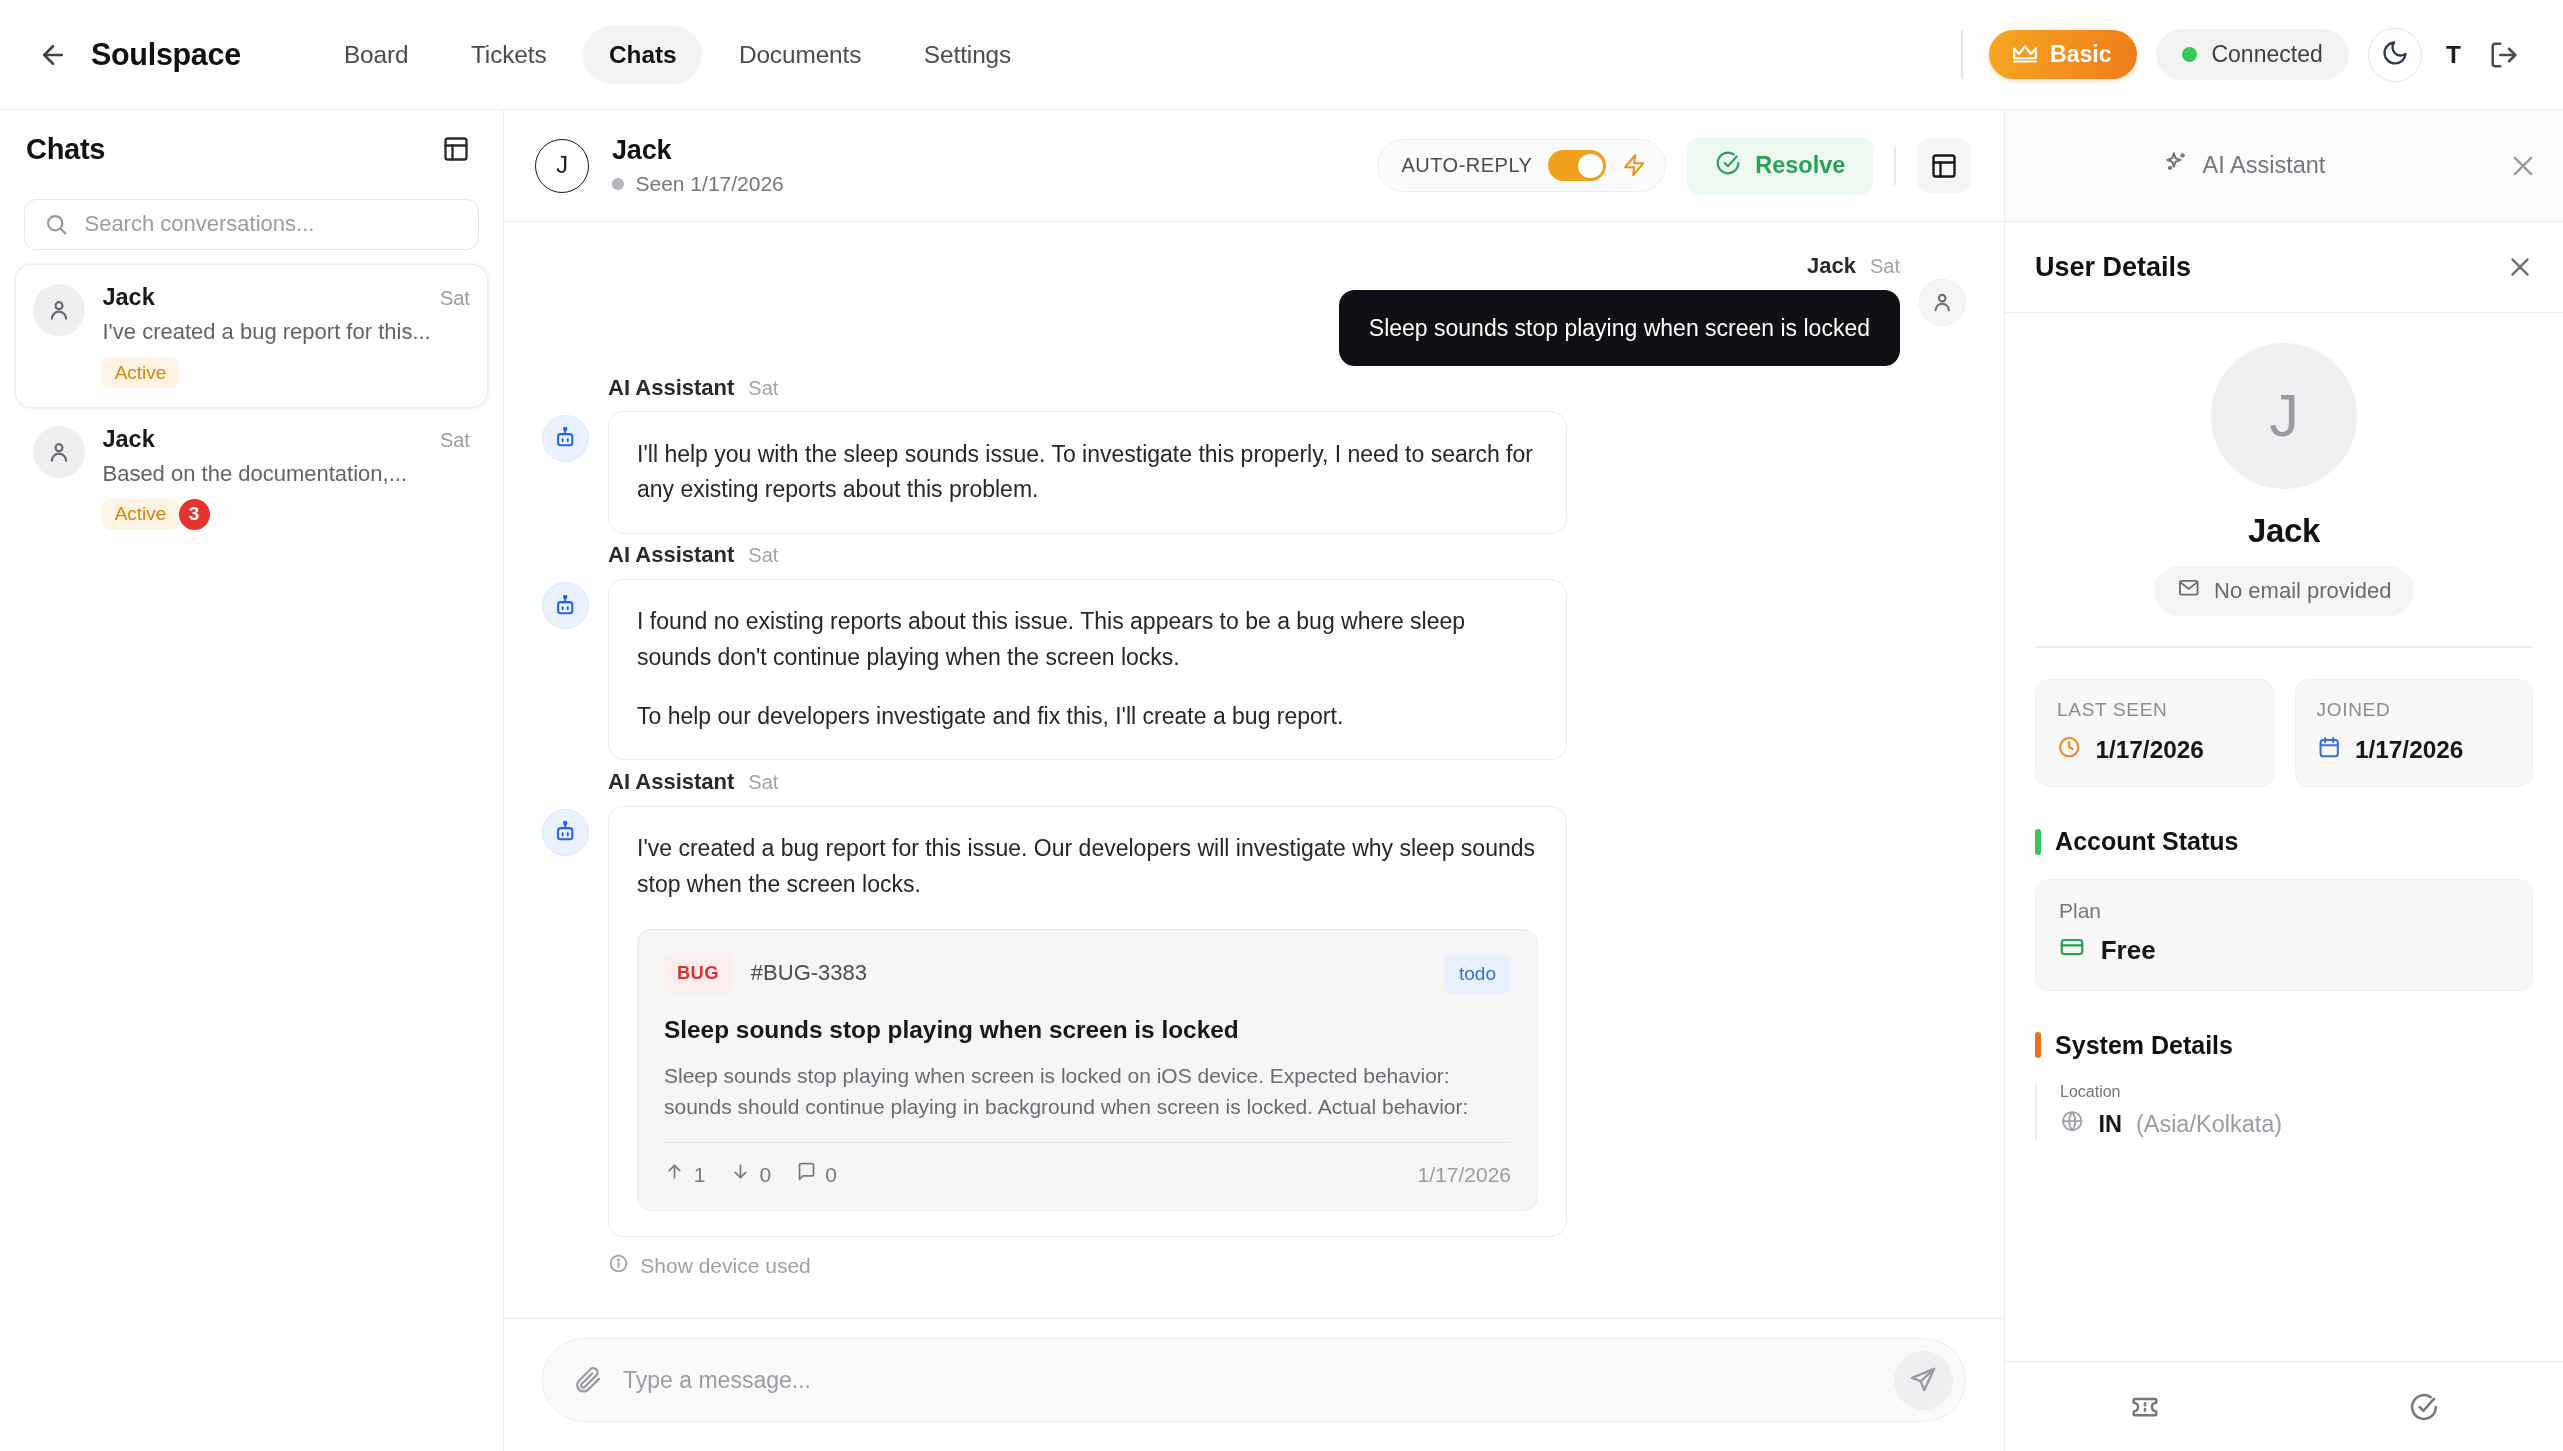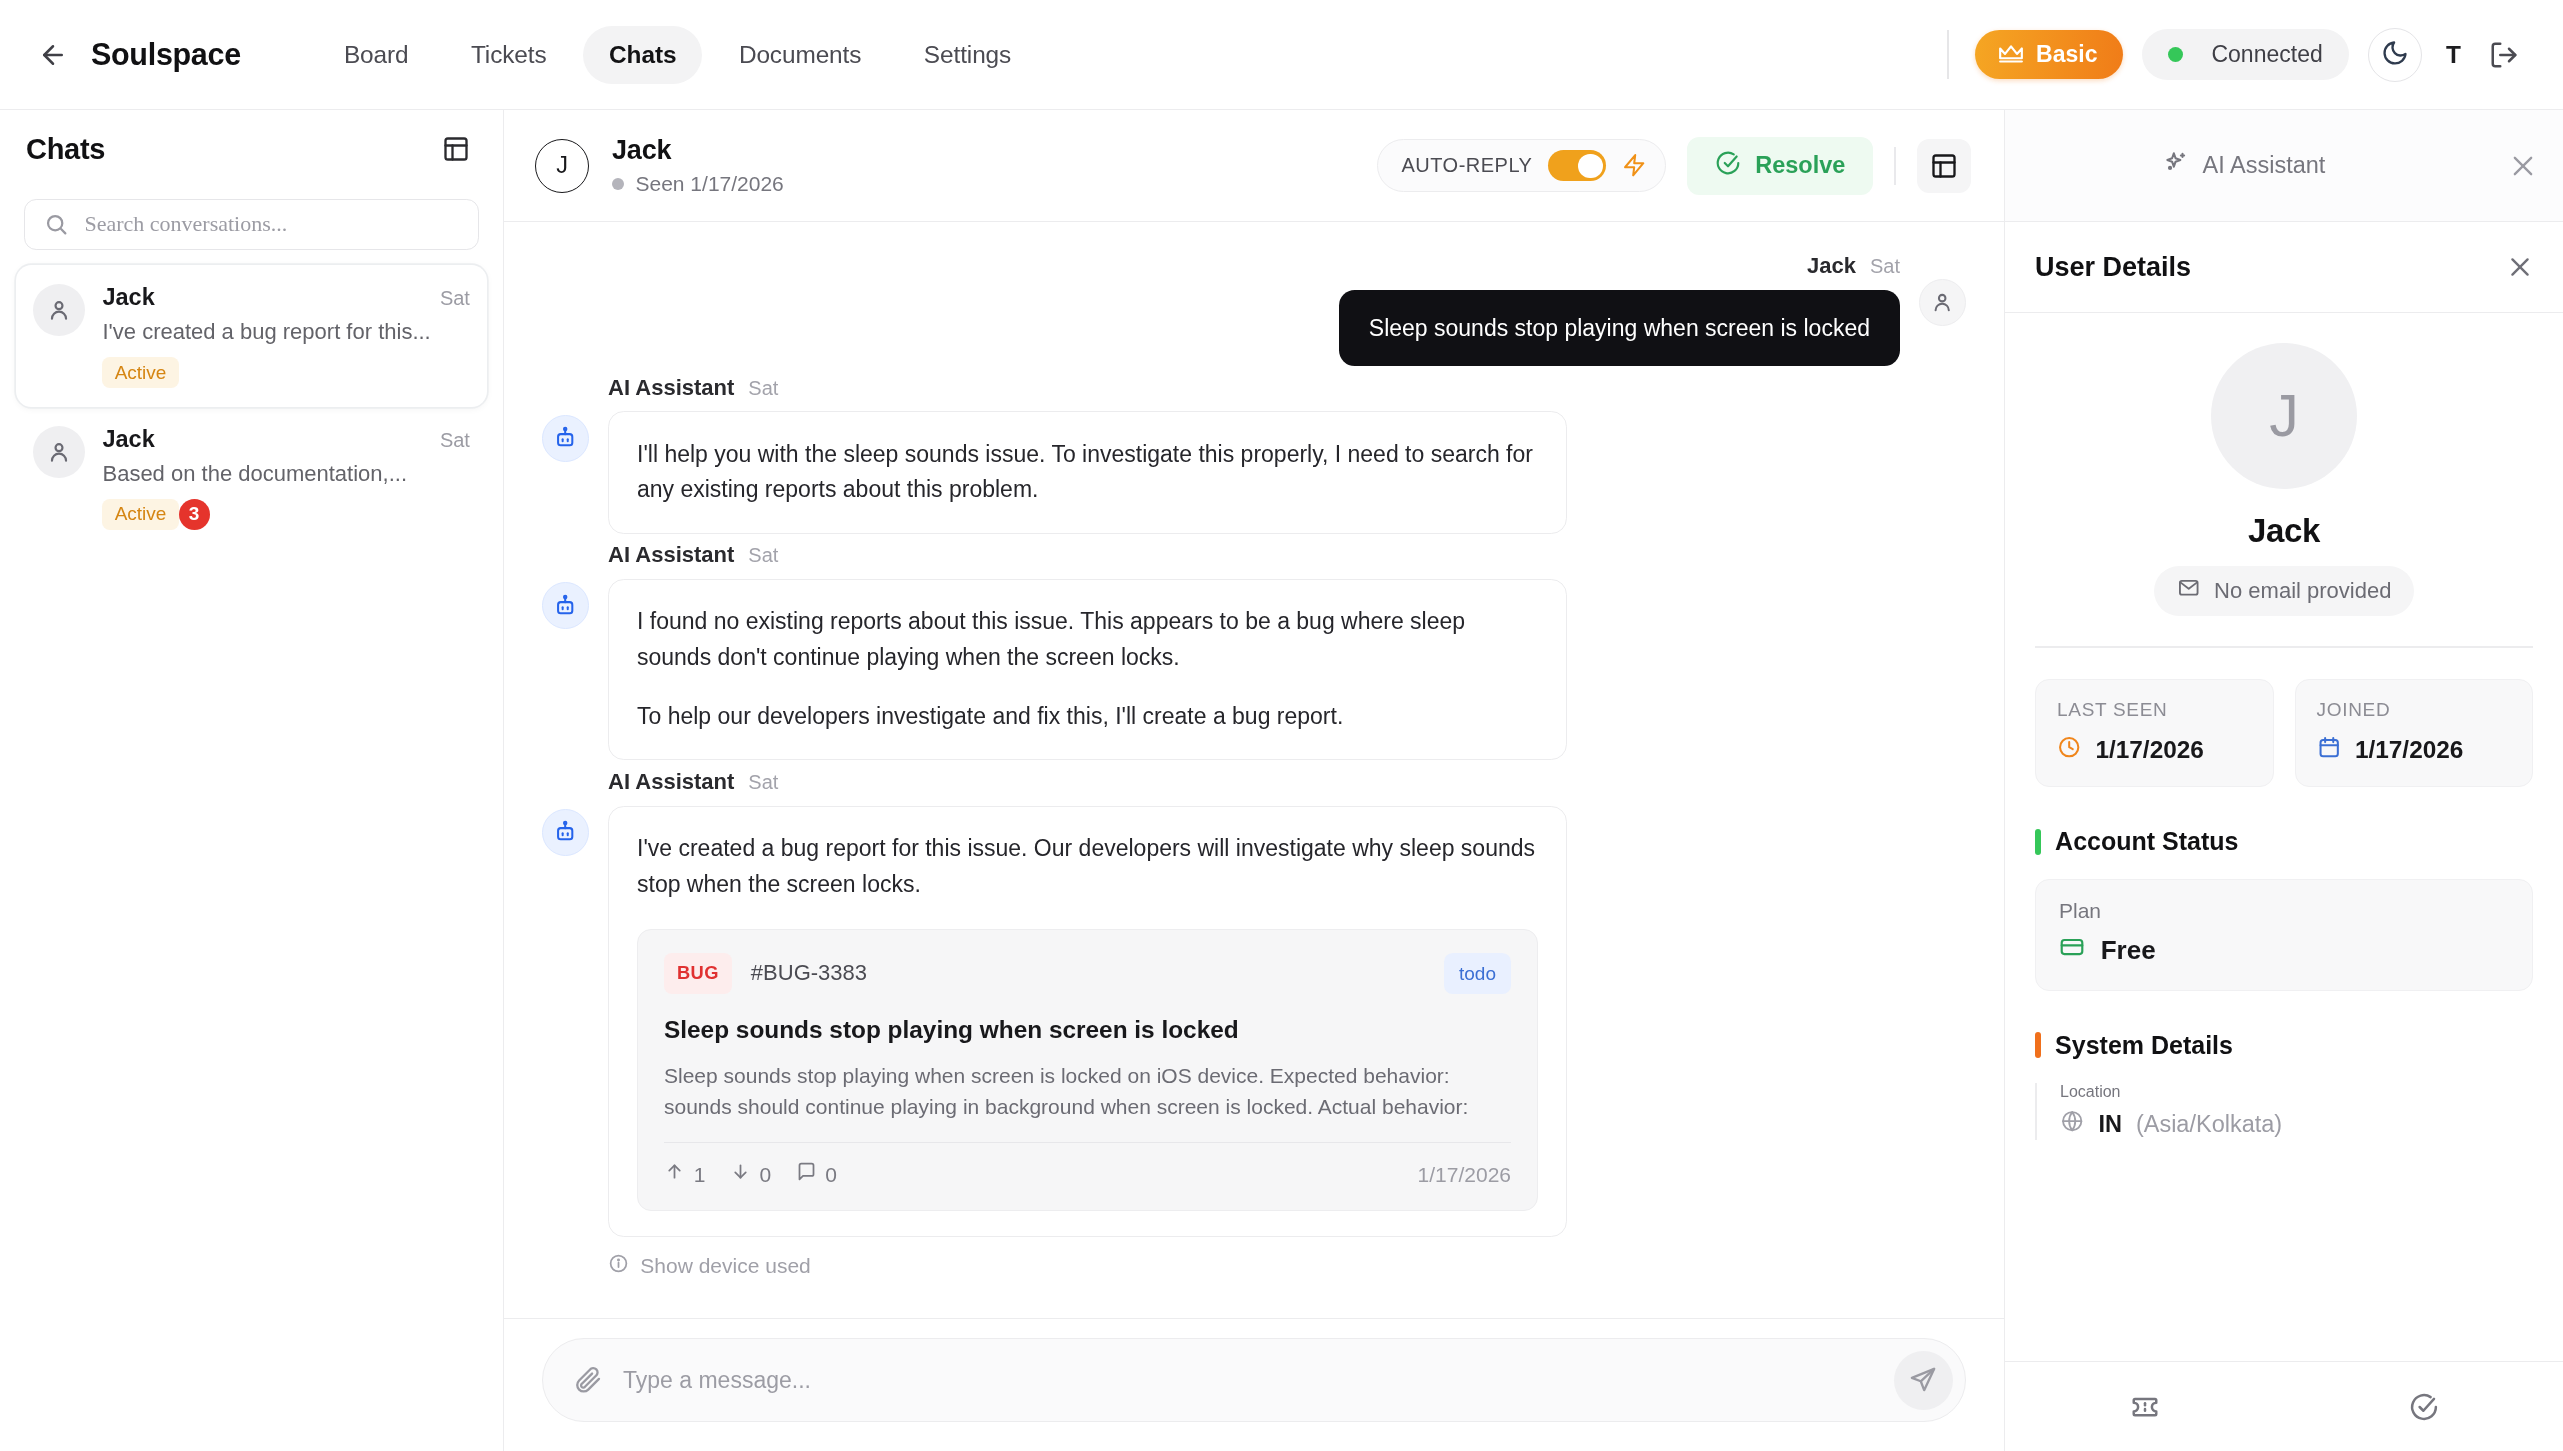--- a/index.html
+++ b/index.html
@@ -36,21 +36,21 @@
   .vdivider { width: 1.7px; height: 49px; background: #e6e6e8; margin-right: 7px; }
   .plan-pill {
     display: flex; align-items: center; gap: 12.2px;
     background: linear-gradient(95deg,#f5a623 0%,#f07c18 100%);
     color: #fff; font-size: 23px; font-weight: 700;
     padding: 11.3px 26px 11.3px 23px; border-radius: 871px; cursor: pointer;
     box-shadow: 0 1.7px 5.2px rgba(240,124,24,.28);
   }
   .crown-icon { display: flex; }
   .conn-pill {
-    display: flex; align-items: center; gap: 28px;
+    display: flex; align-items: center; gap: 14px;
     background: #f3f3f4; color: #3f3f46; font-size: 23px;
     padding: 12.2px 26px; border-radius: 871px; cursor: pointer;
   }
   .dot-green { width: 15px; height: 15px; border-radius: 50%; background: #35c759; display:block; }
   .theme-btn {
     width: 54px; height: 54px; border-radius: 50%; border: 1.7px solid #e4e4e7;
     display: flex; align-items: center; justify-content: center; cursor: pointer; background:#fff;
   }
   .tletter { font-size: 24.4px; font-weight: 700; color: #1d1d20; cursor: pointer; padding: 0 5.2px; }
   .logout-btn { width: 38px; height: 38px; display:flex; align-items:center; justify-content:center; color:#4b4b52; cursor:pointer; }
@@ -65,21 +65,21 @@
   }
   .sidebar-head {
     height: 78px; flex:0 0 78px; display:flex; align-items:center; justify-content:space-between;
     padding: 0 33px 0 26px;
   }
   .sidebar-title { font-size: 29px; font-weight: 700; color:#111113; letter-spacing:-0.3px;}
   .panel-icon { color:#2a2a2e; display:flex; cursor:pointer; }
   .search-wrap { padding: 10.5px 24.4px 0 24.4px; }
   .search-box {
     height: 51px; border: 1.7px solid #e6e6e9; border-radius: 12.2px;
-    display: flex; align-items: center; gap: 15.7px; padding: 0 19px; background:#fff;font-family:Liberation Serif, serif;
+    display: flex; align-items: center; gap: 15.7px; padding: 0 19px; background:#fff;
   }
   .search-icon { color:#9a9aa2; display:flex; }
   .search-input {
     border: none; outline: none; font-size: 22px; color:#2a2a2e; background: transparent;
     width: 100%; font-family: inherit;
   }
   .search-input::placeholder { color:#9c9ca4; }
 
   .chat-list { padding: 15.7px 15.7px 0 15.7px; overflow:hidden; }
   .chat-item {

